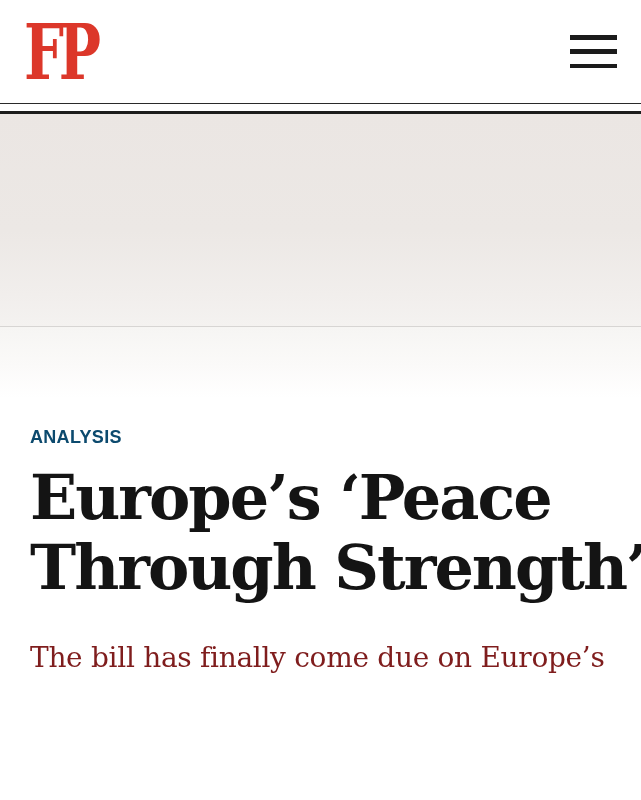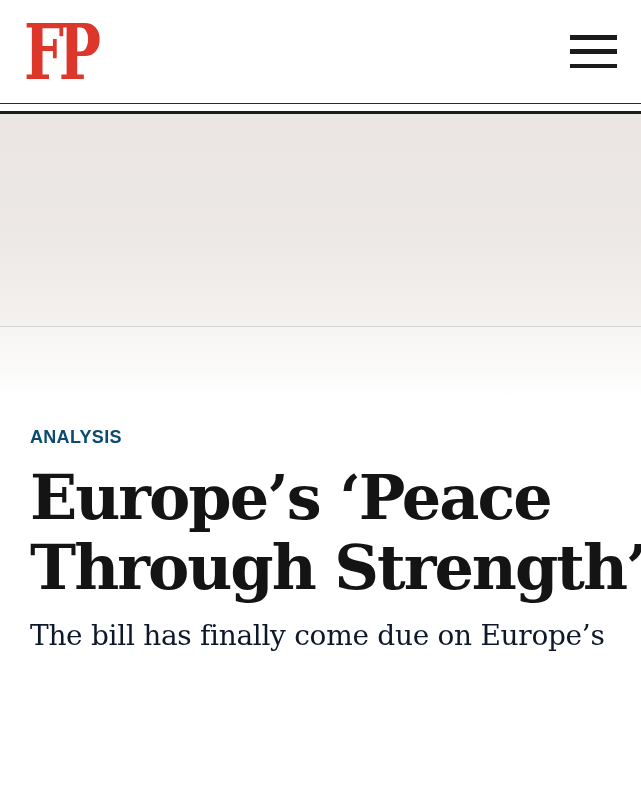--- a/index.html
+++ b/index.html
@@ -93,27 +93,27 @@
     margin-top: 16px;
     font-family: "DejaVu Serif", serif;
     font-weight: 700;
     font-size: 62px;
     line-height: 70px;
     letter-spacing: -2px;
     color: #141414;
   }
   .headline .hl-line { display: block; white-space: nowrap; }
   .dek {
-    margin-top: 14px;
+    margin-top: 36px;
     font-family: "DejaVu Serif", serif;
     font-weight: 400;
     font-size: 28px;
     line-height: 37px;
     letter-spacing: -0.3px;
-    color: #0f172a;
+    color: #7f1d1d;
   }
   .dek .dek-line { display: block; white-space: nowrap; }
 </style>
 </head>
 <body>
 
 <div class="page">
 
   <header class="site-header">
     <a class="logo">FP</a>

